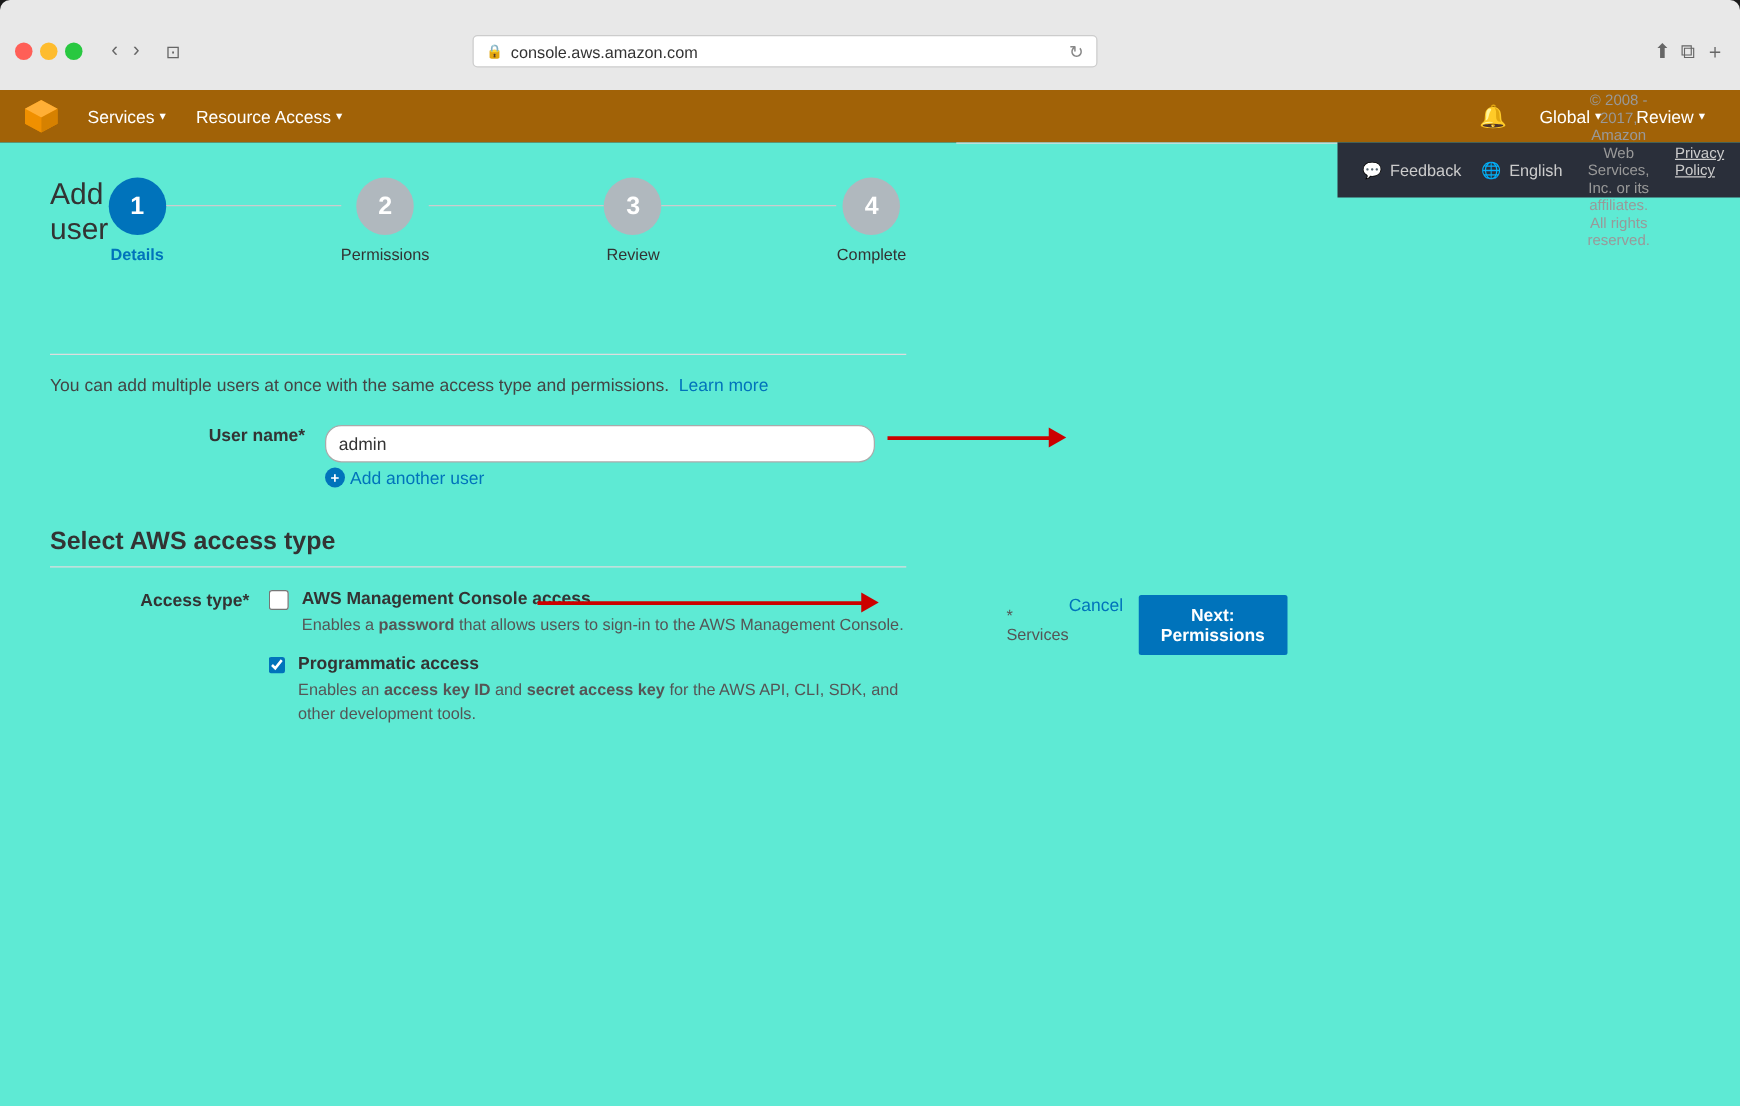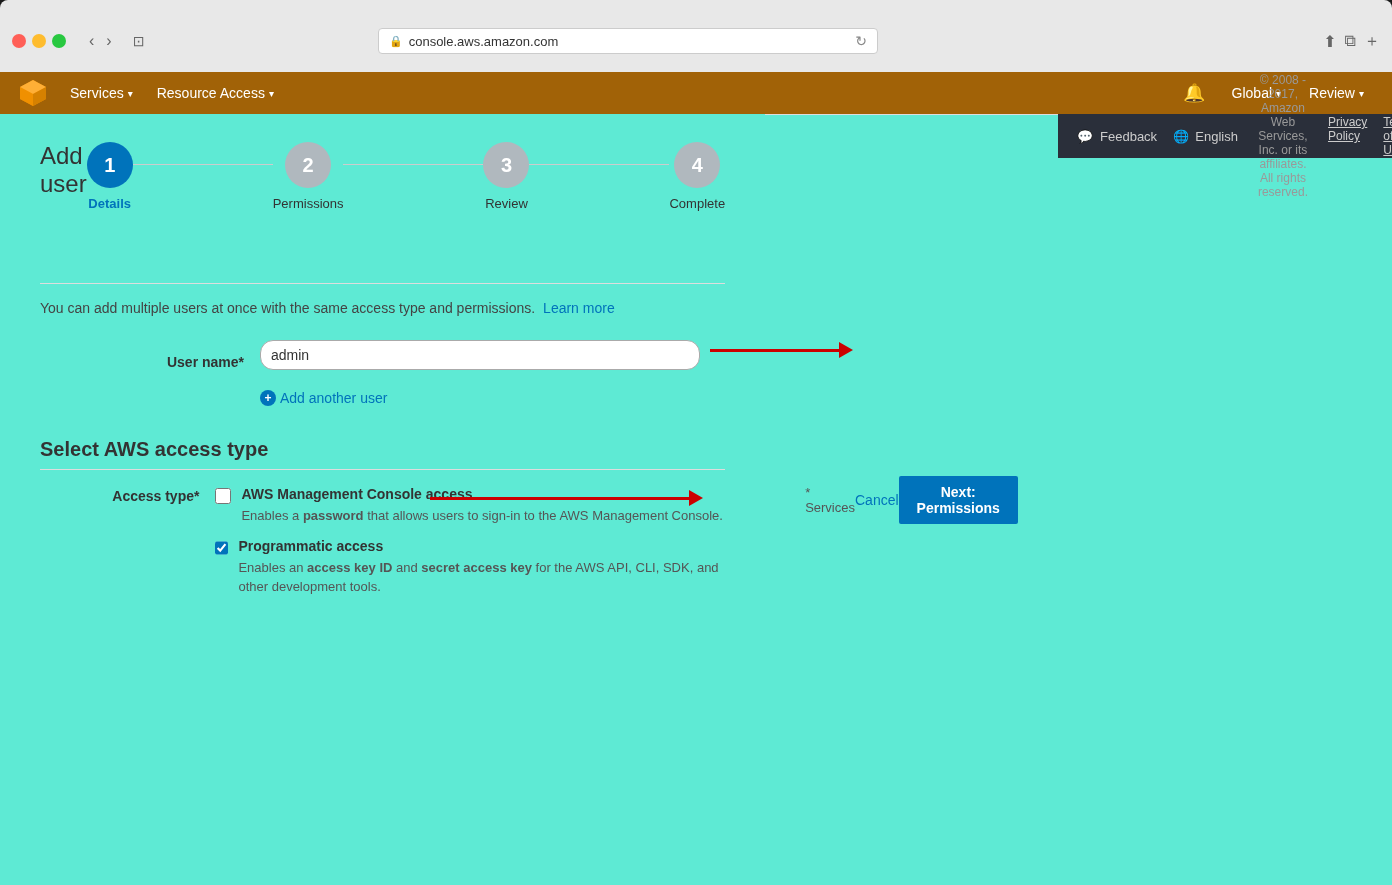--- a/index.html
+++ b/index.html
@@ -149,22 +149,22 @@
     .section-desc {
       font-size: 14px;
       color: #444;
       margin-bottom: 24px;
     }
     .section-desc a { color: #0073bb; text-decoration: none; }
 
     
     .form-row {
       display: flex;
-      align-items: flex-end;
-      margin-bottom: 20px;
+      align-items: flex-start;
+      margin-bottom: 4px;
       position: relative;
     }
     .form-label {
       font-size: 14px;
       font-weight: 600;
       color: #333;
       width: 220px;
       text-align: right;
       padding-right: 16px;
     }
@@ -268,21 +268,21 @@
       border-top: 1px solid #ddd;
       padding: 20px 40px;
       display: flex;
       align-items: center;
       justify-content: space-between;
     }
     .required-note {
       font-size: 13px;
       color: #555;
     }
-    .action-buttons { display: flex; align-items: center; }
+    .action-buttons { display: flex; gap: 12px; align-items: flex-start; }
     .btn-cancel {
       background: none;
       border: none;
       color: #0073bb;
       font-size: 14px;
       cursor: pointer;
       text-decoration: none;
     }
     .btn-next {
       background: #0073bb;

